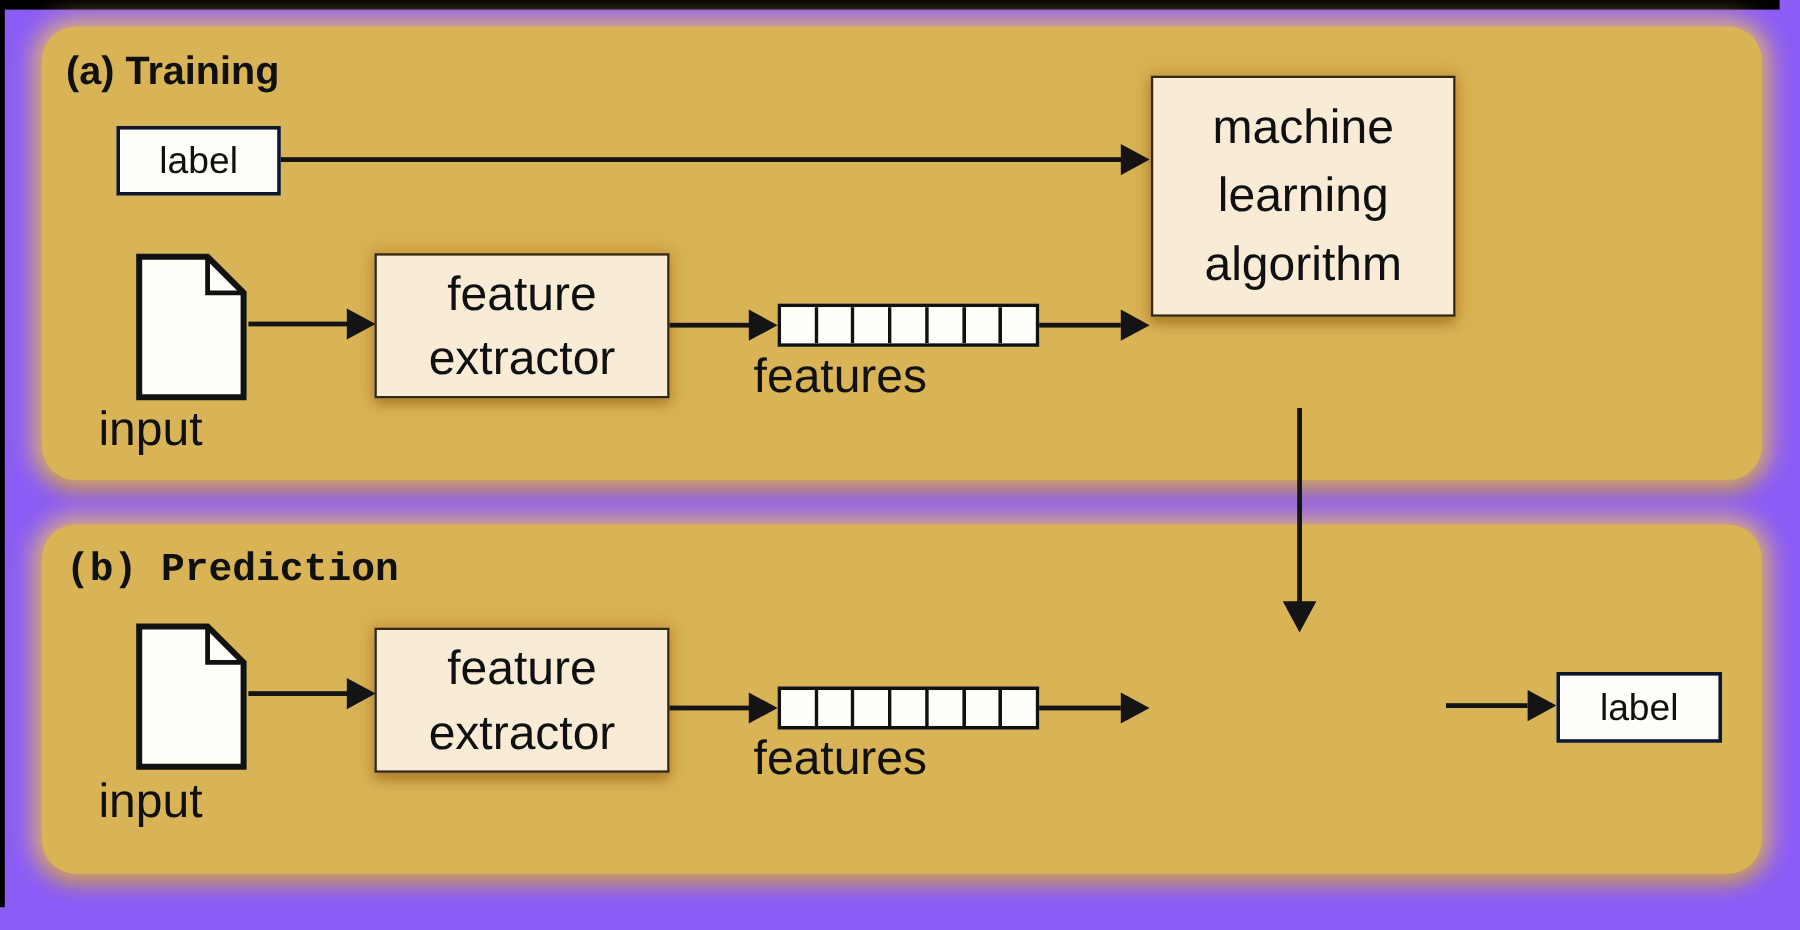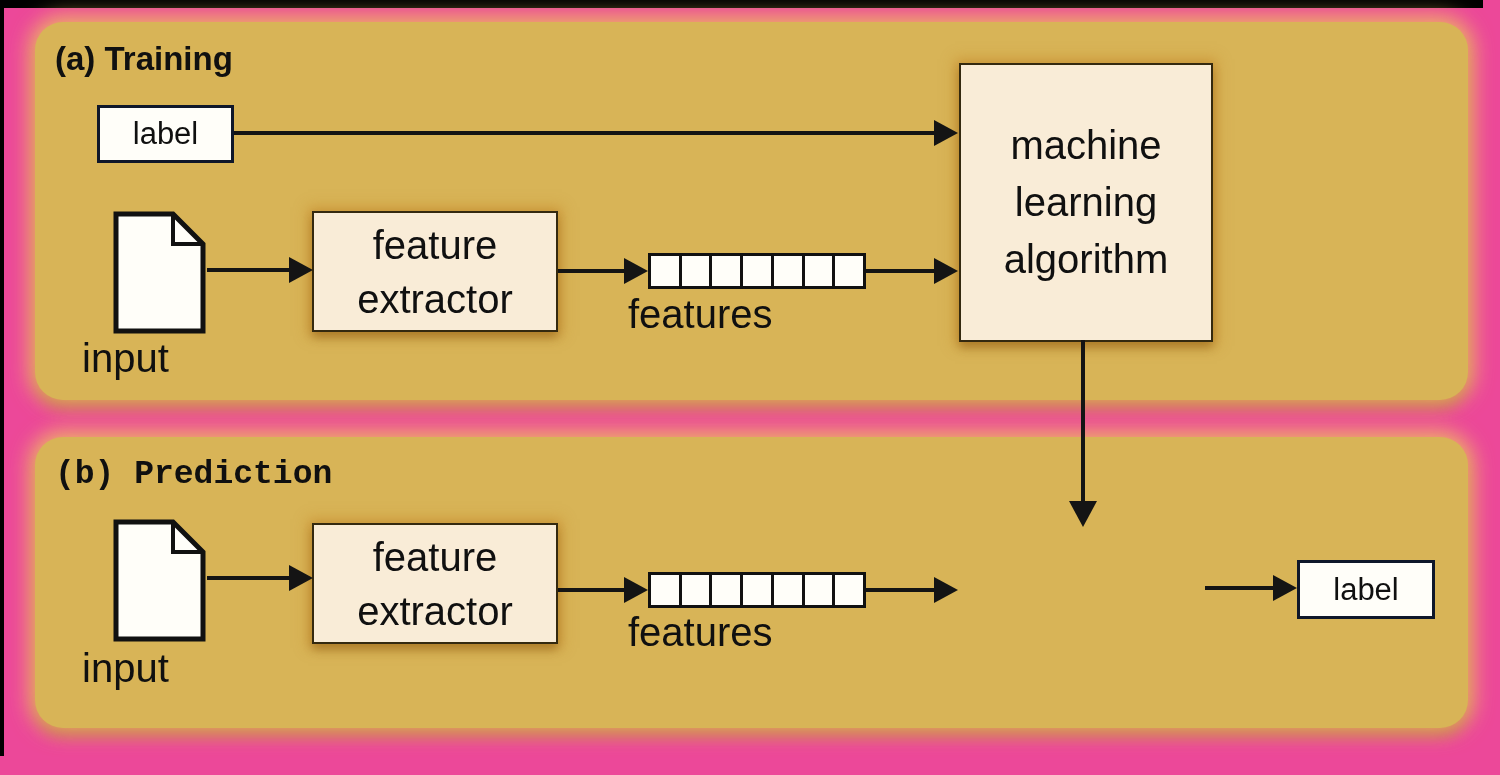--- a/index.html
+++ b/index.html
@@ -4,21 +4,21 @@
 <style>
   :root{
     --panel-color:#d8b457;
     --box-color:#f9ecd7;
     --white-box-color:#fffef9;
     --arrow-color:#141414;
     --text-color:#101010;
   }
   html,body{margin:0;padding:0;background:#fff;}
   .screen{
-    position:relative;width:1500px;height:775px;background:#ec4899;
+    position:relative;width:1500px;height:775px;background:#8b5cf6;
     overflow:hidden;font-family:"Liberation Sans","DejaVu Sans",sans-serif;
     color:var(--text-color);
   }
   .edge-bar{position:absolute;background:#000;}
   .panel{
     position:absolute;background:var(--panel-color);border-radius:28px;
     box-shadow:0 0 20px 6px rgba(240,196,96,0.85), 0 9px 14px -2px rgba(122,80,8,0.5);
   }
   .panel-title{position:absolute;font-size:33px;font-weight:bold;white-space:nowrap;}
   .pbox{
@@ -79,21 +79,21 @@
     <div class="feat-cell"></div>
   <div class="feat-cell"></div>
       <div class="feat-cell"></div>
       <div class="feat-cell"></div>
       <div class="feat-cell"></div>
       <div class="feat-cell"></div>
       <div class="feat-cell"></div>
     </div>
   <div class="caption" style="left:628px;top:292px;width:258px;">features</div>
 
-  <div class="pbox" style="left:959px;top:63px;width:254px;height:279px;line-height:57px;">
+  <div class="pbox" style="left:959px;top:63px;width:254px;height:201px;line-height:57px;">
     <span>machine learning algorithm</span>
   </div>
 
   <div>
     <div class="shaft-h" style="left:234px;top:131px;width:702px;"></div>
     <div class="head-right" style="left:934px;top:120px;"></div>
   </div>
   <div>
     <div class="shaft-h" style="left:207px;top:268px;width:84px;"></div>
     <div class="head-right" style="left:289px;top:257px;"></div>

